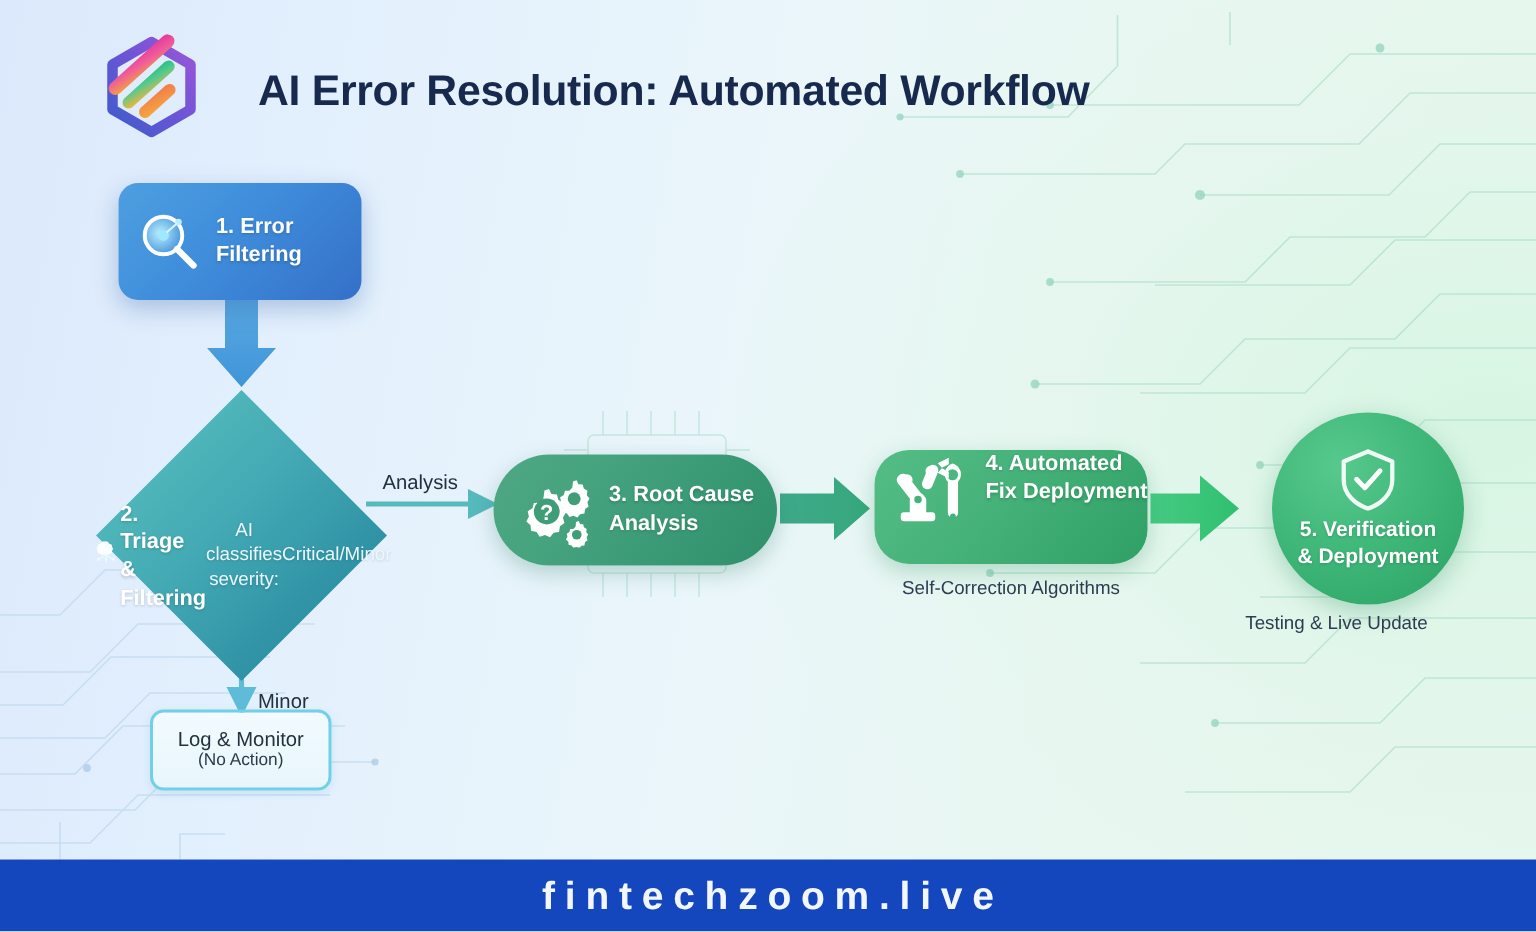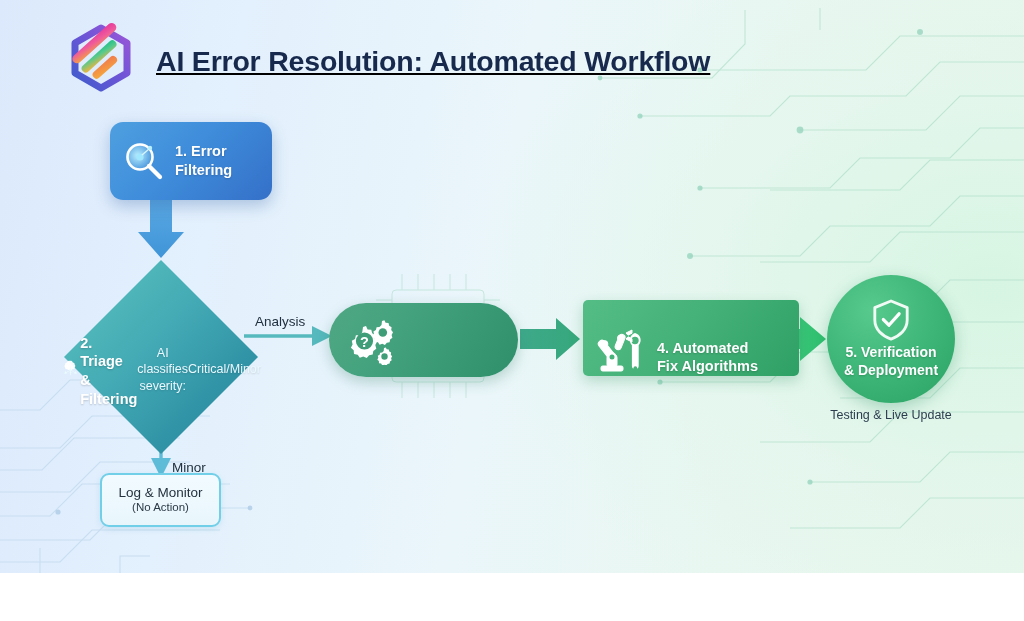--- a/index.html
+++ b/index.html
@@ -35,22 +35,21 @@
     width: 1024px; height: 573px;
     pointer-events: none;
   }
 
   
   .header {
     position: absolute;
     left: 64px; top: 22px;
     display: flex;
     align-items: center;
-    gap: 18px;
-    text-decoration: underline;
+    gap: 34px;
   }
   .logo-wrap { width: 74px; height: 78px; flex: none; }
   .page-title {
     font-size: 28.5px;
     font-weight: bold;
     color: #17294c;
     letter-spacing: -0.2px;
     white-space: nowrap;
   }
 
@@ -88,21 +87,20 @@
     position: absolute;
     left: 79px; top: 122px;
     width: 162px; height: 78px;
     border-radius: 13px;
     background: linear-gradient(135deg, #4e9fe0 0%, #3f8ddb 45%, #3470c8 100%);
     box-shadow: 0 6px 16px rgba(40,90,160,0.30);
     display: flex;
     align-items: center;
     padding: 0 10px 0 12px;
     gap: 9px;
-    margin-left: 31px;
   }
   #node1 .n-title { text-align: left; }
 
   
   #node2-wrap {
     position: absolute;
     left: 61px; top: 257px;
     width: 200px; height: 200px;
   }
   .diamond-shape {
@@ -134,34 +132,34 @@
     display: flex;
     align-items: center;
     padding-left: 14px;
     gap: 9px;
   }
 
   
   #node4 {
     position: absolute;
     left: 583px; top: 300px;
-    width: 216px; height: 76px;
-    border-radius: 5px;
+    width: 182px; height: 76px;
+    border-radius: 23px;
     background: linear-gradient(130deg, #54bd86 0%, #45b279 45%, #2fa065 100%);
     box-shadow: 0 5px 14px rgba(40,140,90,0.28);
     display: flex;
-    align-items: flex-end;
+    align-items: flex-start;
     padding-left: 12px;
     gap: 8px;
   }
 
   
   #node5 {
     position: absolute;
-    left: 827px; top: 275px;
+    left: 848px; top: 275px;
     width: 128px; height: 128px;
     border-radius: 50%;
     background: radial-gradient(circle at 35% 28%, #57c98c 0%, #40b87a 45%, #2aa263 100%);
     box-shadow: 0 5px 16px rgba(35,140,90,0.30);
     display: flex;
     flex-direction: column;
     align-items: center;
     justify-content: center;
     gap: 2px;
   }
@@ -430,20 +428,24 @@
       <text x="21.5" y="31.5" font-family="Liberation Sans, sans-serif" font-size="14.5" font-weight="bold" fill="#ffffff" text-anchor="middle">?</text>
       <g fill="#ffffff">
         <path d="M39 6 l2.4 -.8 l1.2 2.6 l2.9 .2 l.7 2.7 l2.4 1.5 l-.4 2.9 l1.8 2.2 l-1.4 2.6 l.8 2.8 l-2.3 1.7 l-.5 2.9 l-2.8 .5 l-1.9 2.2 l-2.6 -1.2 l-2.7 .9 l-1.6 -2.4 l-2.9 -.6 l-.2 -2.9 l-2.2 -1.9 l1.3 -2.6 l-.6 -2.8 l2.5 -1.5 l.7 -2.8 l2.9 -.1 l2 -2 Z"></path>
       </g>
       <circle cx="39.8" cy="17.5" r="4.3" fill="#3f9e78"></circle>
       <g fill="#ffffff">
         <path d="M41 33 l1.8 -.6 l.9 1.9 l2.1 .2 l.5 2 l1.8 1.1 l-.3 2.1 l1.3 1.6 l-1 1.9 l.6 2 l-1.7 1.3 l-.4 2.1 l-2 .3 l-1.4 1.7 l-1.9 -.9 l-2 .7 l-1.2 -1.8 l-2.1 -.4 l-.1 -2.1 l-1.6 -1.4 l1 -1.9 l-.5 -2 l1.8 -1.1 l.5 -2 l2.1 -.1 l1.5 -1.5 Z"></path>
       </g>
       <circle cx="41.5" cy="41.5" r="3.2" fill="#3f9e78"></circle>
     </svg>
+    <div>
+      <div class="n-title">3. Root Cause</div>
+      <div class="n-title">Analysis</div>
+    </div>
   </div>
 
   <div id="node4">
     <svg viewBox="0 0 54 52" width="54" height="52">
       <g fill="#ffffff" stroke="#ffffff" stroke-width="1">
 
         <rect x="6" y="42" width="22" height="5" rx="1.6"></rect>
         <rect x="12" y="31" width="10" height="12" rx="2.4"></rect>
 
         <g transform="rotate(-38 17 33)">
@@ -461,35 +463,39 @@
       </g>
 
       <g fill="#ffffff">
         <path d="M40 9 a7.4 7.4 0 0 0 -3.1 12.2 l0 20.6 a3.4 3.4 0 0 0 6.8 0 l0 -20.6 A7.4 7.4 0 0 0 40 9 Z
                  M40 12.8 a3.7 3.7 0 1 1 0 7.4 a3.7 3.7 0 0 1 0 -7.4 Z"></path>
         <circle cx="40.3" cy="44.2" r="1.9" fill="#45b279"></circle>
       </g>
     </svg>
     <div>
       <div class="n-title">4. Automated</div>
-      <div class="n-title">Fix Algorithms</div>
+      <div class="n-title">Fix Deployment</div>
     </div>
   </div>
+  <div class="caption" style="left:583px; top:385px; width:182px;">Self-Correction Algorithms</div>
 
   <div id="node5">
     <svg viewBox="0 0 42 46" width="40" height="44">
       <path d="M21 3 L38 10 L38 23 C38 33 30 40 21 43 C12 40 4 33 4 23 L4 10 Z" fill="none" stroke="#ffffff" stroke-width="3" stroke-linejoin="round" opacity="0.92"></path>
       <path d="M13 22.5 L18.8 28.5 L29.5 16.5" fill="none" stroke="#ffffff" stroke-width="3.4" stroke-linecap="round" stroke-linejoin="round"></path>
     </svg>
     <div>
       <div class="n-title">5. Verification</div>
       <div class="n-title">&amp; Deployment</div>
     </div>
   </div>
   <div class="caption" style="left:811px; top:408px; width:160px;">Testing &amp; Live Update</div>
 
   <div id="log-node">
     <div class="l-main">Log &amp; Monitor</div>
     <div class="l-sub">(No Action)</div>
   </div>
 
+  <div class="footer">
+    <div class="footer-text">fintechzoom.live</div>
+  </div>
 
 </div>
 
 </body></html>

